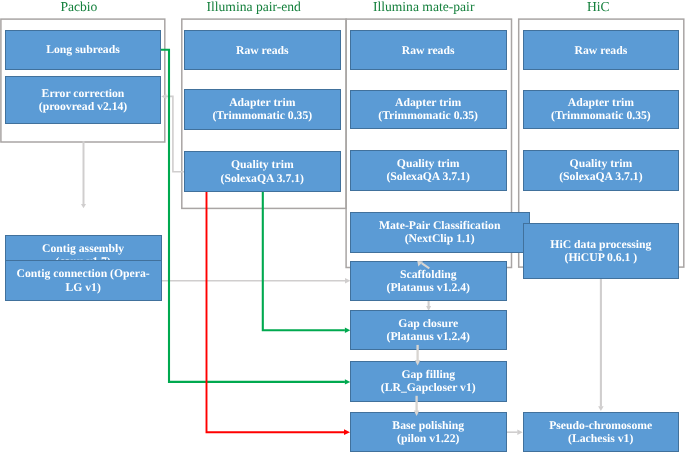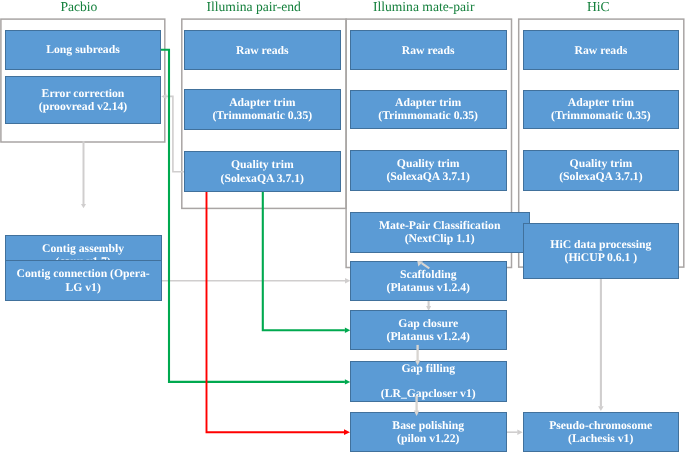--- a/index.html
+++ b/index.html
@@ -156,21 +156,21 @@
   </div>
 
   <div class="node" style="left:349.9px;top:261.4px;width:156.7px;height:40.0px;">
     <span class="ln">Scaffolding</span>
     <span class="ln">(Platanus v1.2.4)</span>
   </div>
   <div class="node" style="left:349.9px;top:310.3px;width:156.7px;height:39.9px;">
     <span class="ln">Gap closure</span>
     <span class="ln">(Platanus v1.2.4)</span>
   </div>
-  <div class="node" style="left:349.9px;top:361.2px;width:156.7px;height:40.4px;justify-content:space-between;">
+  <div class="node" style="left:349.9px;top:361.2px;width:156.7px;height:40.4px;">
     <span class="ln">Gap filling</span>
     <span class="ln">(LR_Gapcloser v1)</span>
   </div>
   <div class="node" style="left:349.9px;top:412.3px;width:156.7px;height:39.4px;align-items:flex-end;">
     <span class="ln">Base polishing</span>
     <span class="ln">(pilon v1.22)</span>
   </div>
   <div class="node" style="left:522.6px;top:412.2px;width:156.2px;height:39.5px;">
     <span class="ln">Pseudo-chromosome</span>
     <span class="ln">(Lachesis v1)</span>

